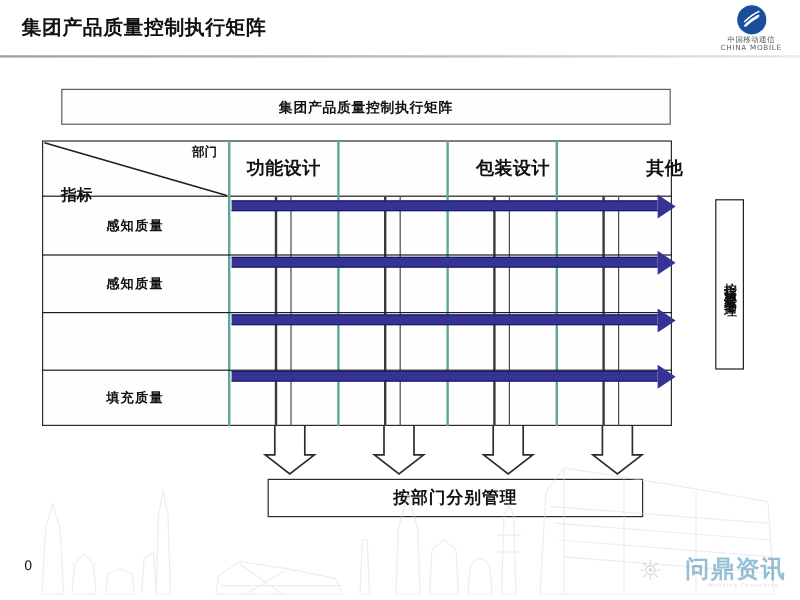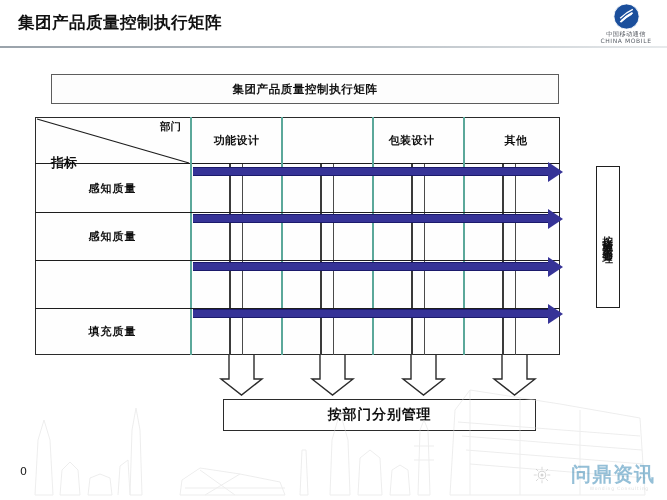--- a/index.html
+++ b/index.html
@@ -146,21 +146,21 @@
     color: #101010;
     font-weight: 600;
   }
   .mx-colhead {
     position: absolute;
     top: 0;
     height: 47px;
     display: flex;
     align-items: center;
     justify-content: center;
-    font-size: 11px;
+    font-size: 15px;
     font-weight: 600;
     color: #101010;
     letter-spacing: 0.4px;
     font-family: Liberation Serif, serif;
   }
 
   
   .mx-rowlabel {
     position: absolute;
     left: 0;
@@ -349,22 +349,22 @@
     <div class="mx-headrow">
       <div class="mx-corner">
         <svg width="155" height="47">
           <line x1="2" y1="2" x2="154" y2="46" stroke="#1d1d1d" stroke-width="1.3"></line>
         </svg>
         <span class="corner-top">部门</span>
         <span class="corner-bottom">指标</span>
       </div>
 
       <div class="mx-colhead" style="left:157px;width:89px;">功能设计</div>
-      <div class="mx-colhead" style="left:339px;width:75px;">包装设计</div>
-      <div class="mx-colhead" style="left:410px;width:94px;padding-left:24px;">其他</div>
+      <div class="mx-colhead" style="left:339px;width:75px;padding-left:16px;">包装设计</div>
+      <div class="mx-colhead" style="left:448px;width:94px;padding-left:24px;">其他</div>
     </div>
 
     <div id="mx-label-edge"></div>
     <div class="mx-vline-teal" style="left:246px;"></div>
     <div class="mx-vline-teal" style="left:337px;"></div>
     <div class="mx-vline-teal" style="left:428px;"></div>
 
     <div class="mx-vline-dark" style="left:194px;"></div>
     <div class="mx-vline-grey" style="left:207px;"></div>
     <div class="mx-vline-dark" style="left:285px;"></div>

